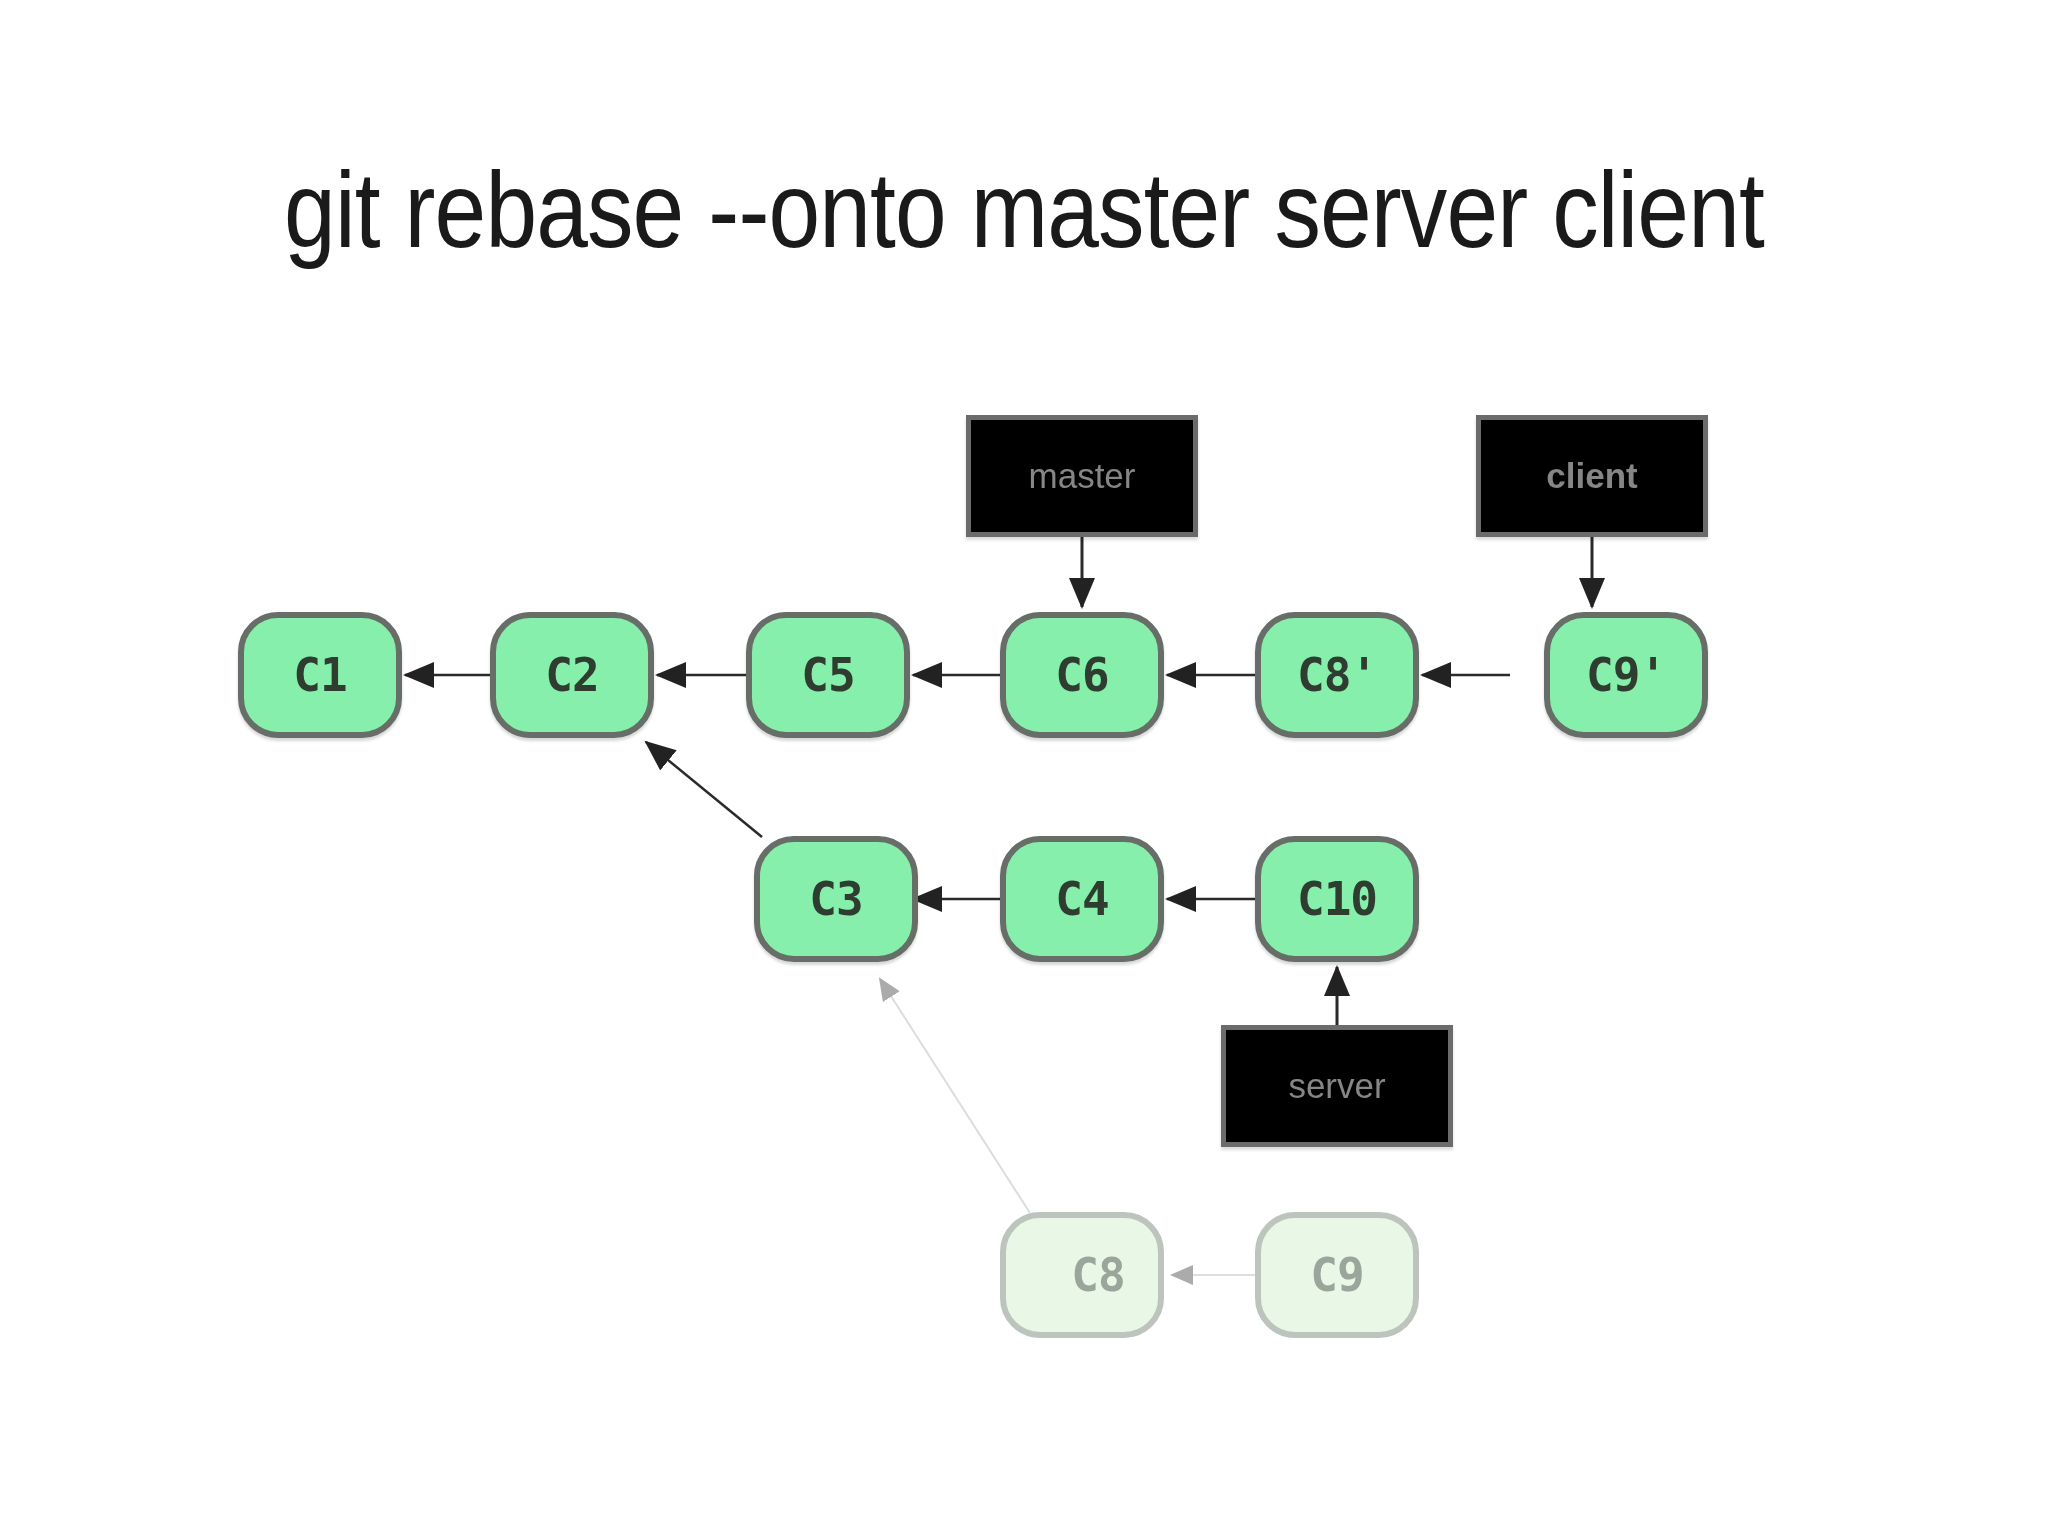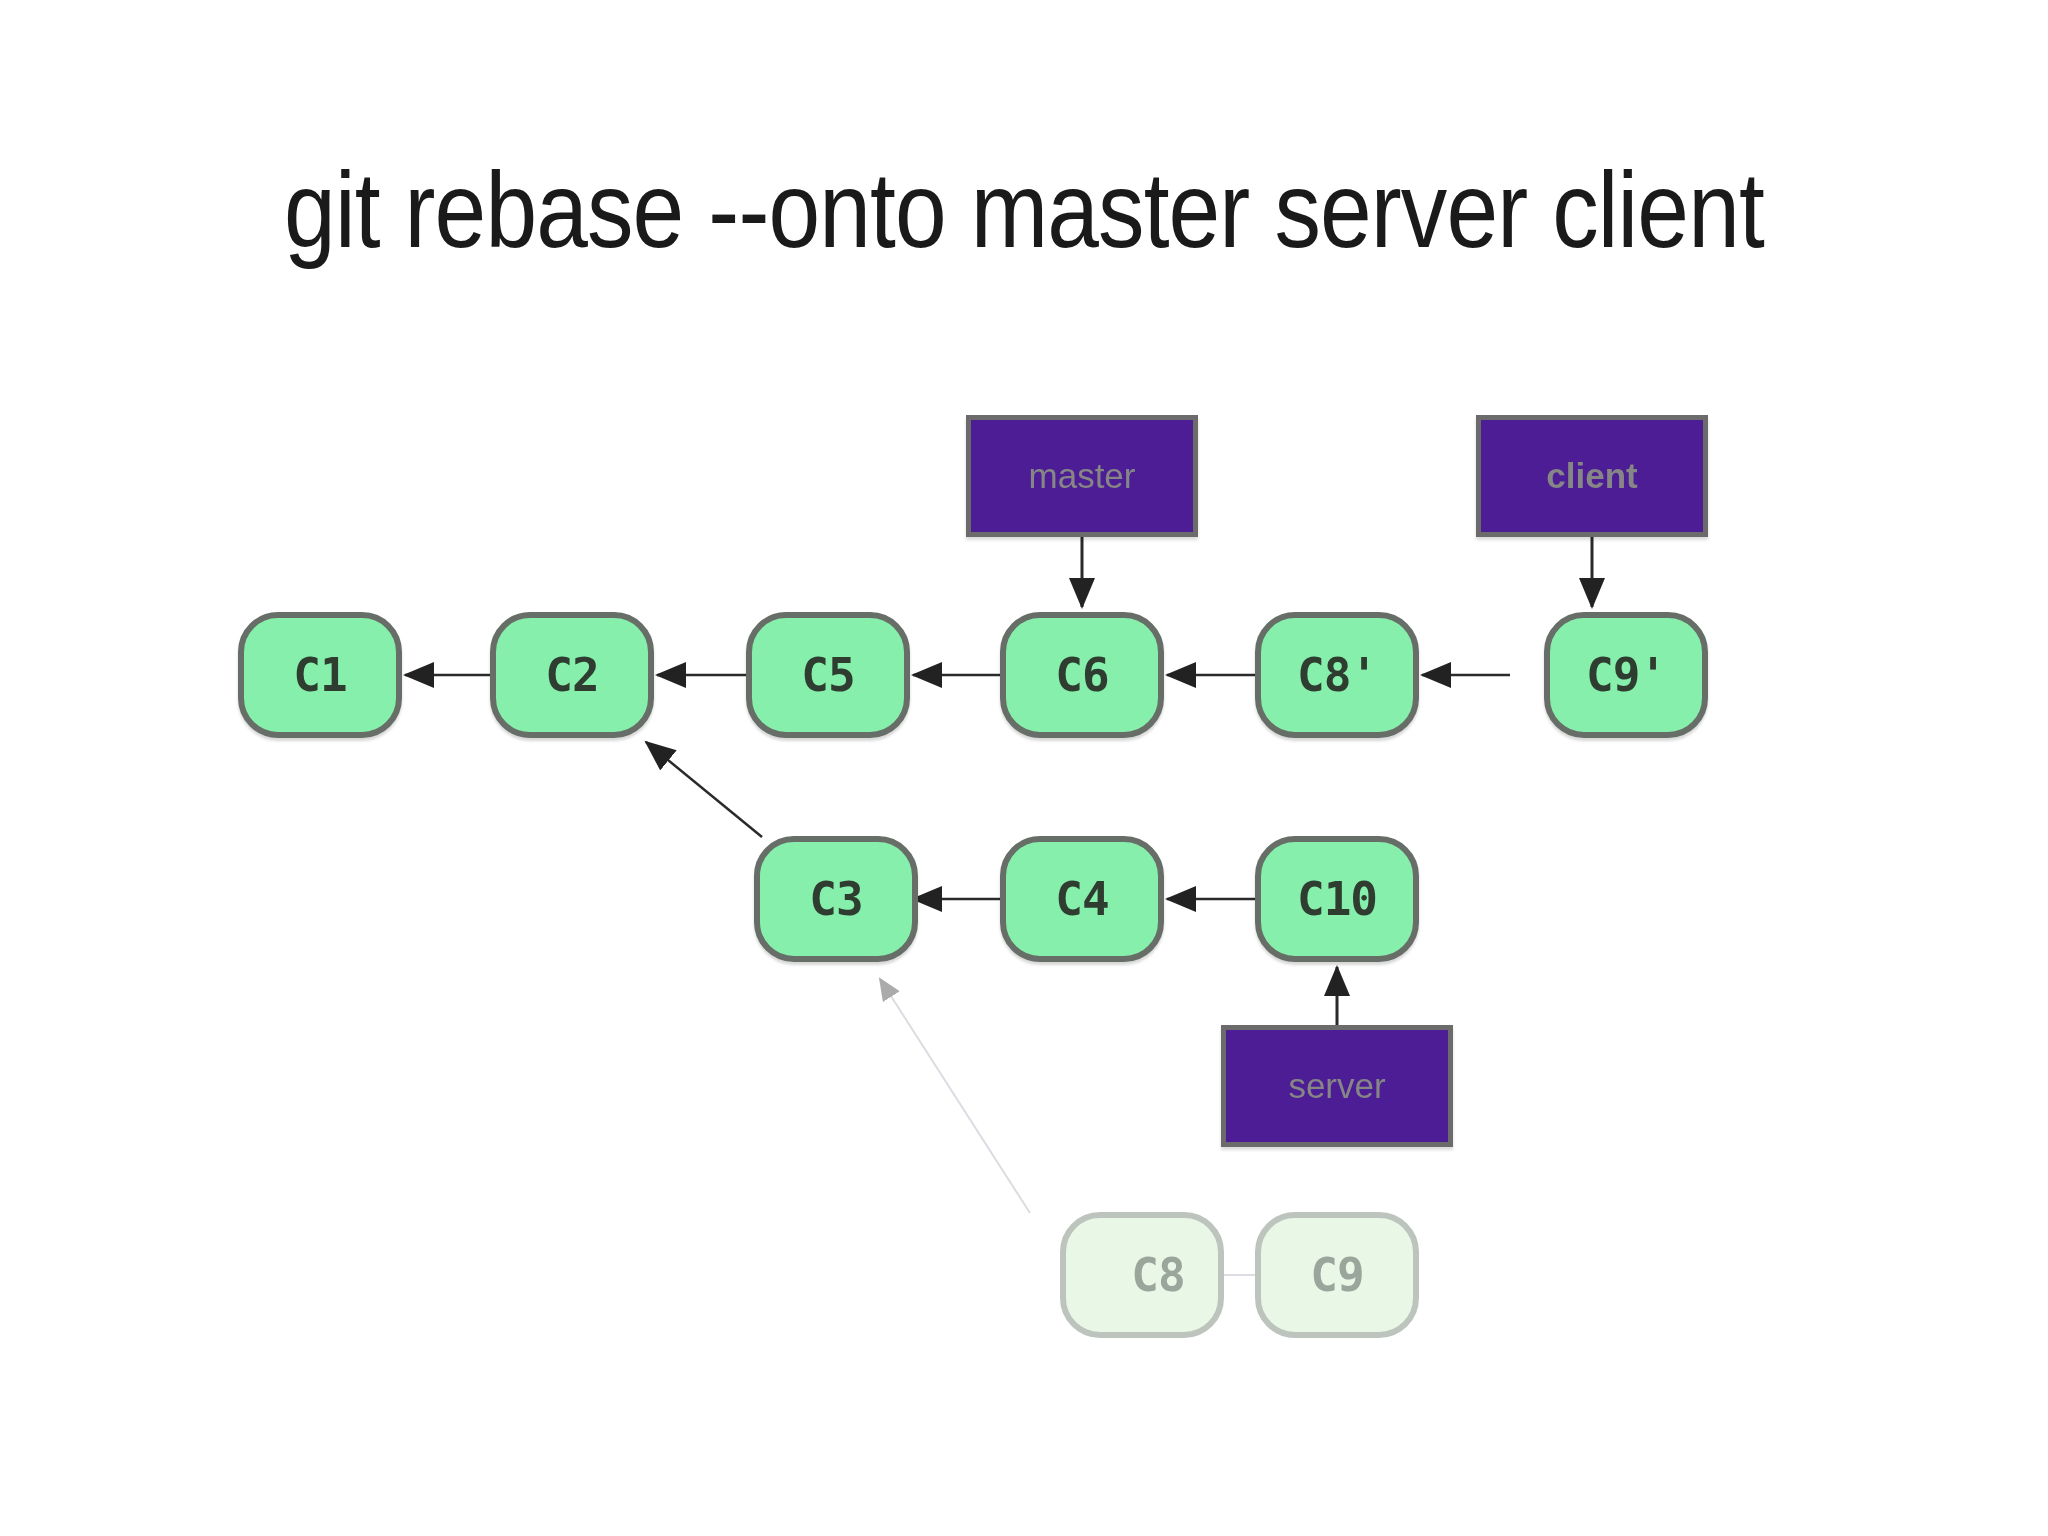--- a/index.html
+++ b/index.html
@@ -51,21 +51,21 @@
   .commit.faded{
     background:#e9f7e6;
     border-color:#bdc4bd;
     box-shadow:none;
   }
   .commit.faded .lbl{ color:#9aa69b; }
   .branch{
     position:absolute;
     width:232px;height:122px;
     box-sizing:border-box;
-    background:#4c1d95;
+    background:#000000;
     border:5px solid #6b6b6b;
     display:flex;align-items:center;justify-content:center;
     box-shadow:0 3px 3px rgba(0,0,0,0.14);
   }
   .branch .lbl{
     font-size:35px;
     color:#868686;
   }
   line.edge-solid{ stroke:#2a2a2a; stroke-width:2.5; }
   line.edge-vert{ stroke:#2a2a2a; stroke-width:3; }
@@ -120,21 +120,21 @@
       </div>
       <div class="commit" style="left: 754px; top: 836px;">
         <span class="lbl">C3</span>
       </div>
       <div class="commit" style="left: 1000px; top: 836px;">
         <span class="lbl">C4</span>
       </div>
       <div class="commit" style="left: 1255px; top: 836px;">
         <span class="lbl">C10</span>
       </div>
-      <div class="commit faded" style="left: 1060px; top: 1212px; padding-left: 32px;">
+      <div class="commit faded" style="left: 1000px; top: 1212px; padding-left: 32px;">
         <span class="lbl">C8</span>
       </div>
       <div class="commit faded" style="left: 1255px; top: 1212px;">
         <span class="lbl">C9</span>
       </div>
       <div class="branch" style="left: 966px; top: 415px;">
         <span class="lbl">master</span>
       </div>
       <div class="branch" style="left: 1476px; top: 415px; font-weight: bold;">
         <span class="lbl">client</span>

